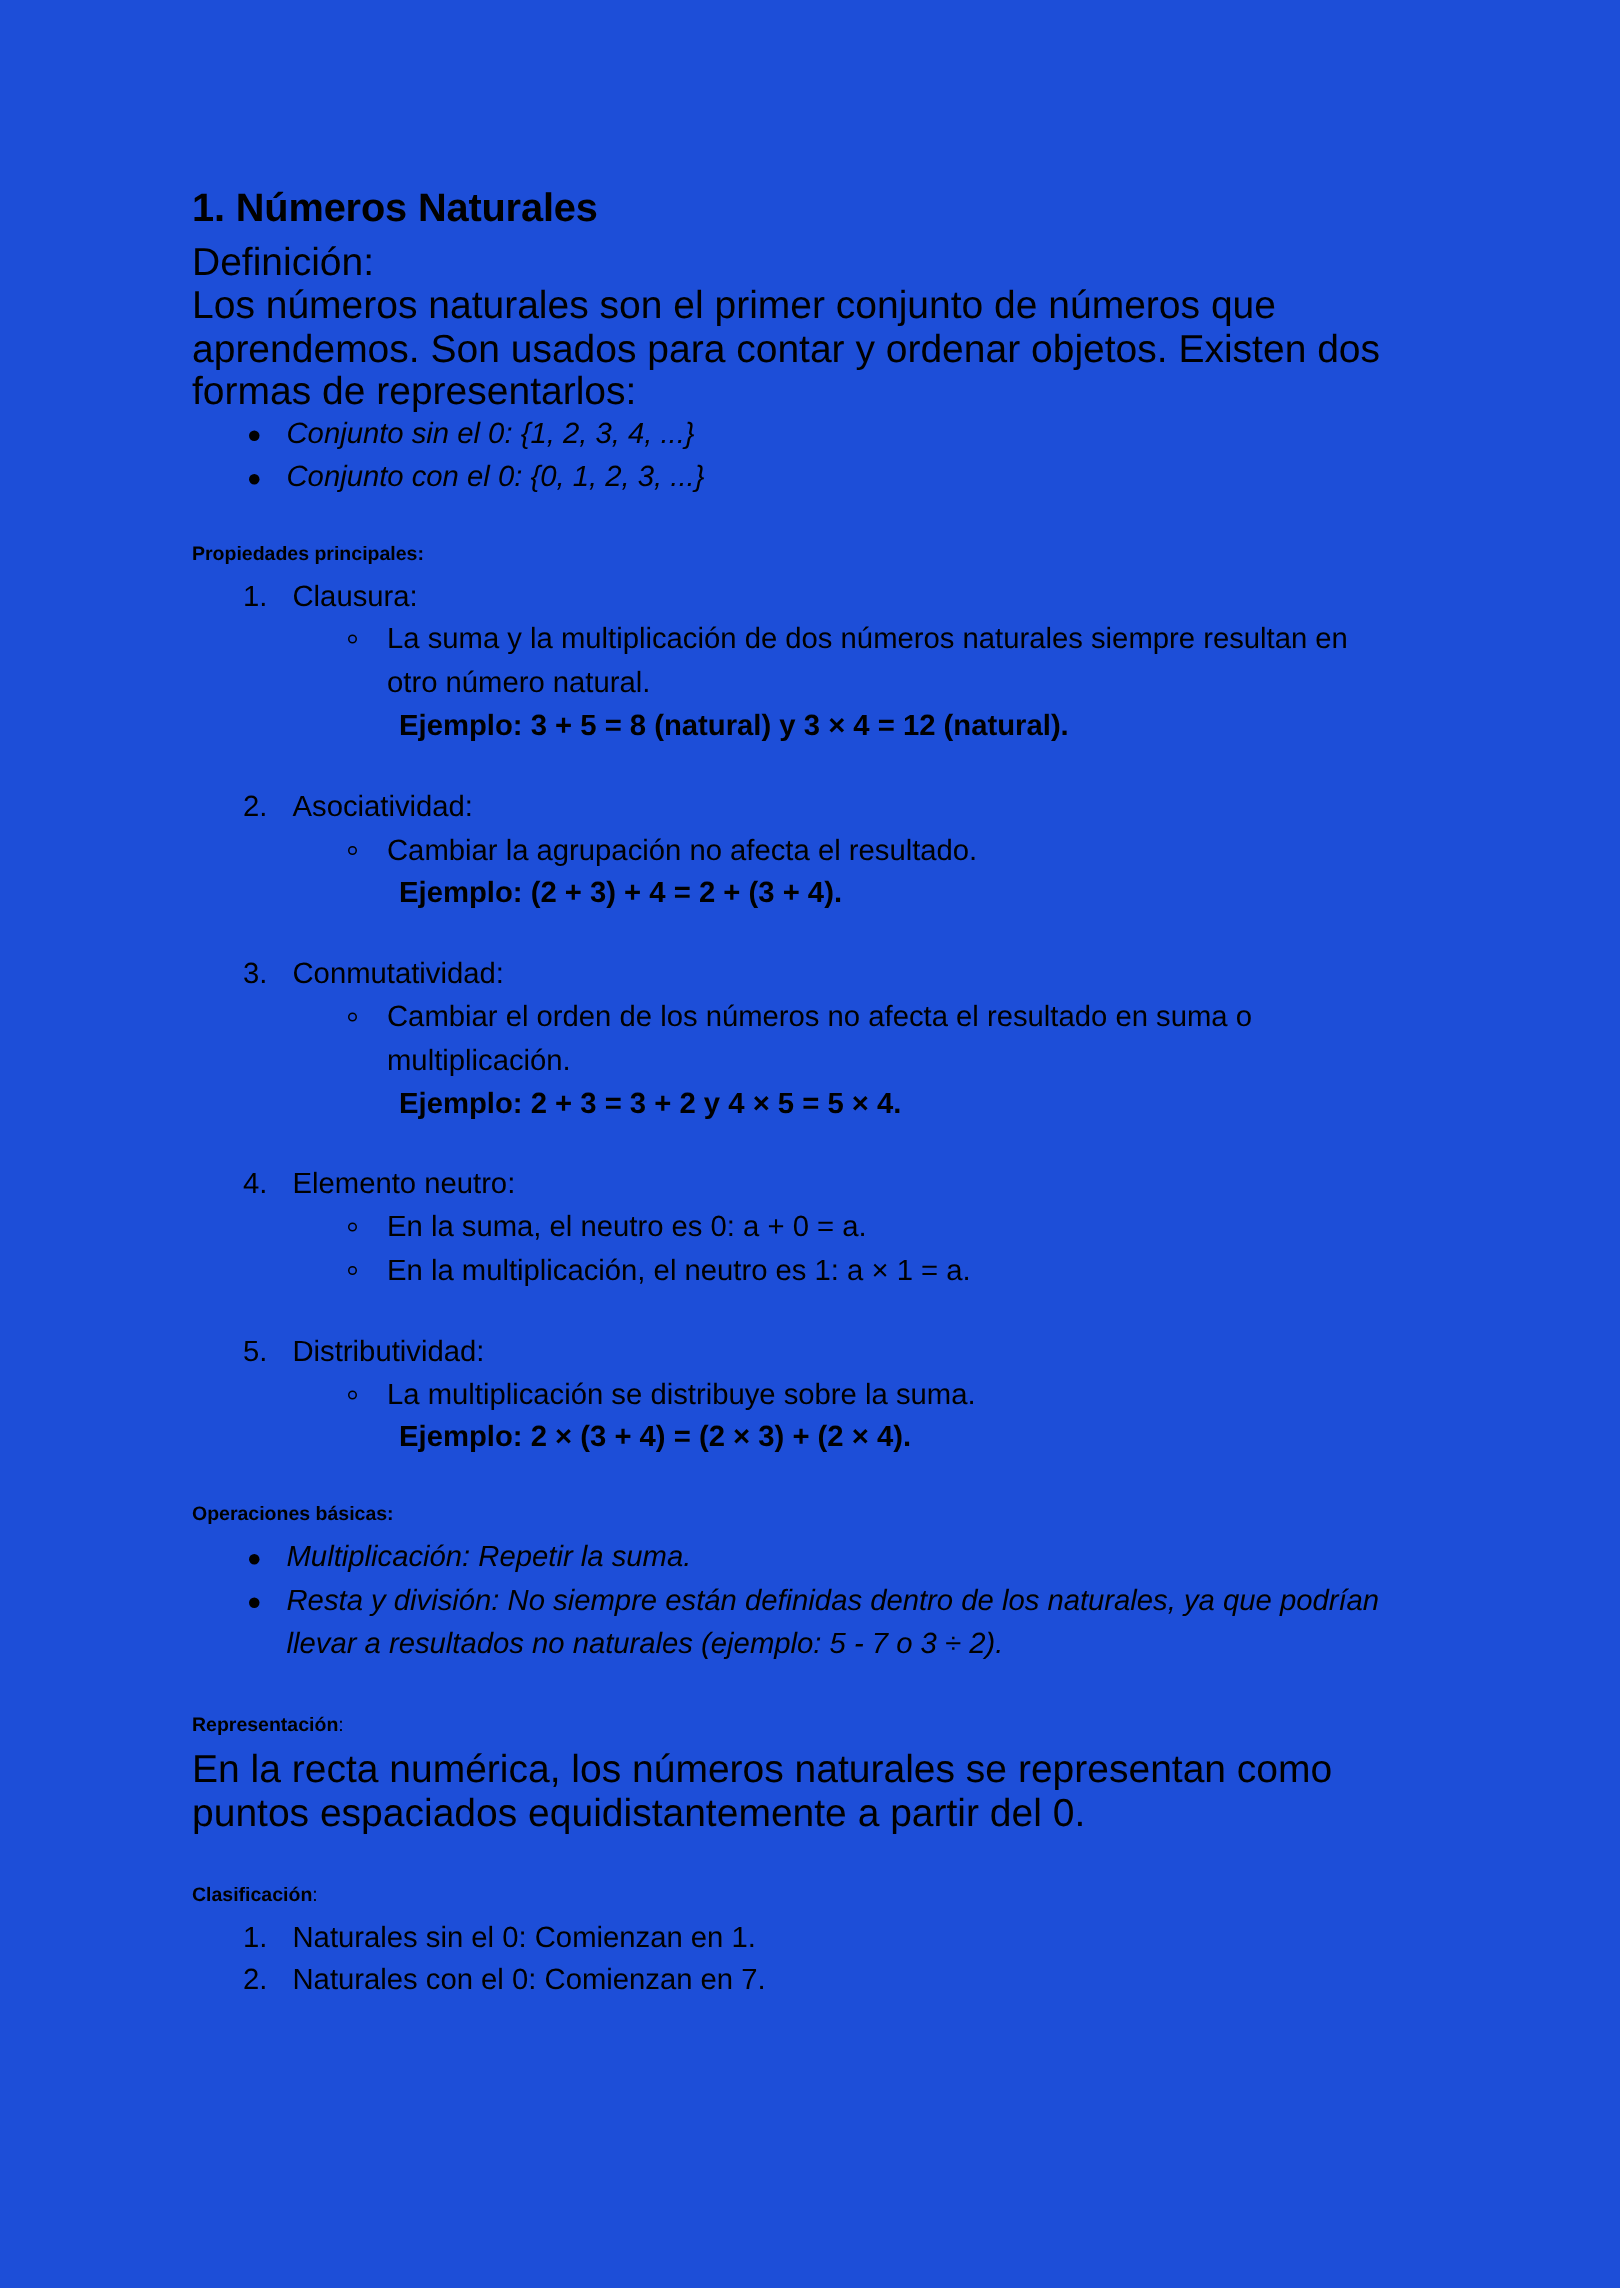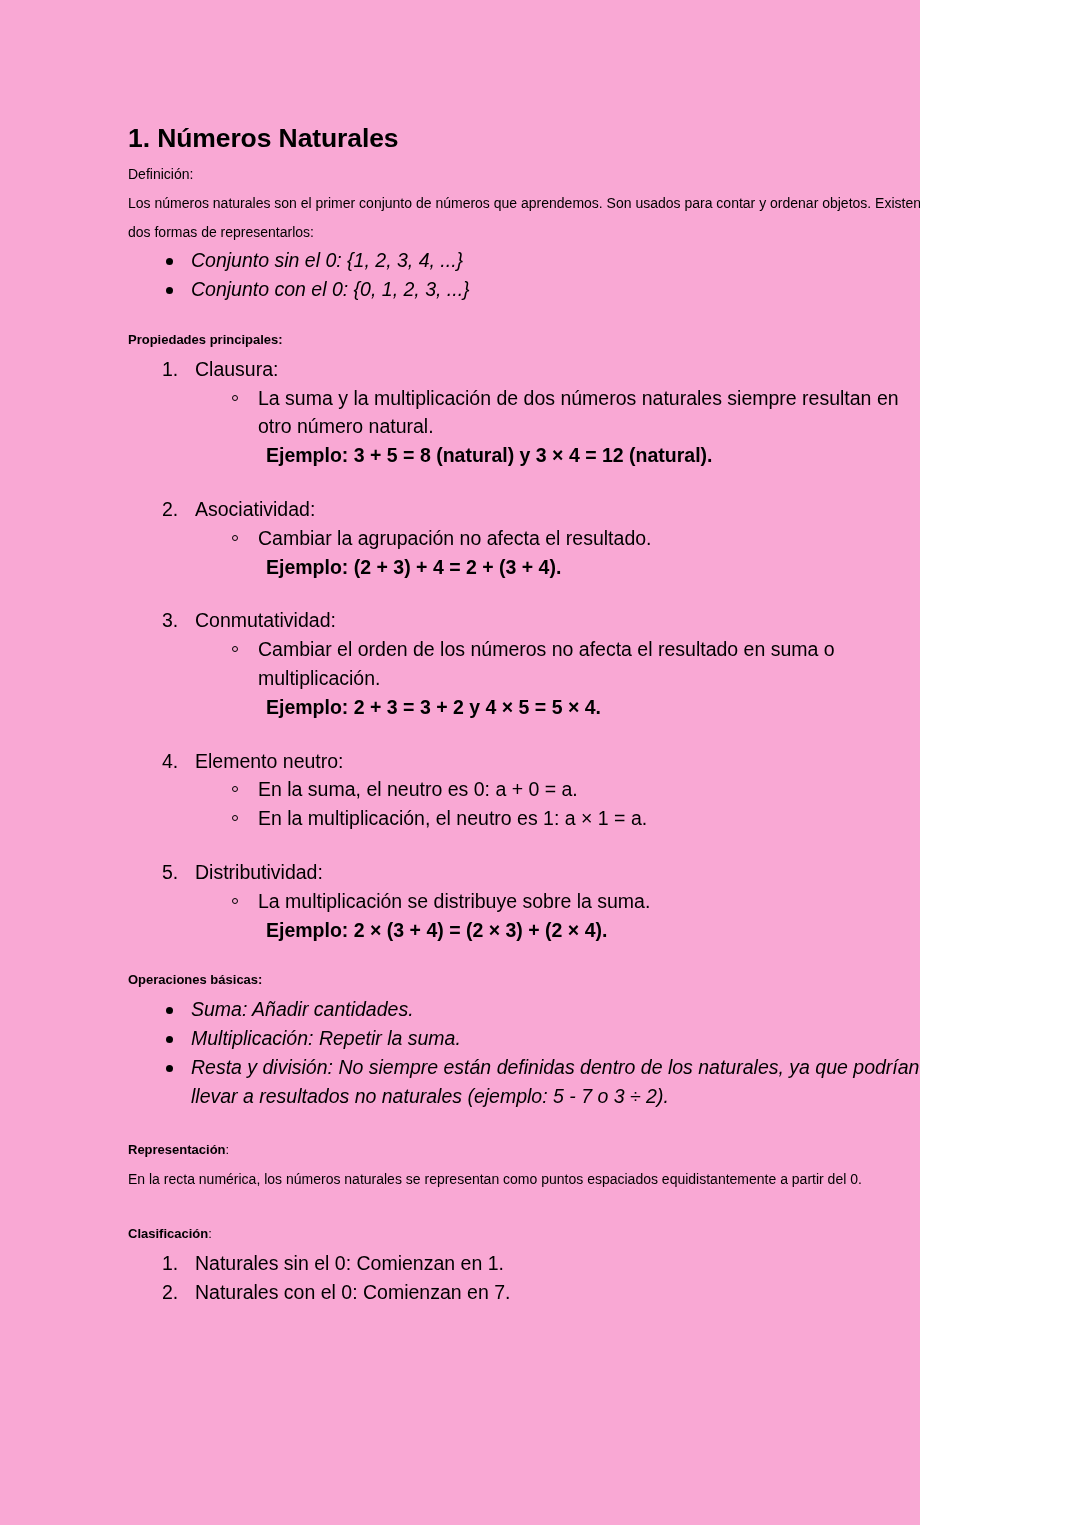--- a/index.html
+++ b/index.html
@@ -2,23 +2,23 @@
 <html><head>
 <meta charset="utf-8">
 <style>
   html, body {
     margin: 0;
     padding: 0;
     background: #ffffff;
   }
   .page {
     position: relative;
-    width: 920px;
+    width: 1080px;
     height: 1525px;
-    background: #f9a8d4;
+    background: #1d4ed8;
     font-family: "Liberation Sans", sans-serif;
     color: #000000;
     box-sizing: border-box;
     overflow: hidden;
   }
   .content {
     position: absolute;
     left: 128px;
     top: 122px;
     width: 797px;
@@ -26,21 +26,21 @@
 
   h1.doc-title {
     font-size: 26.5px;
     font-weight: bold;
     line-height: 32px;
     margin: 0 0 6px 0;
     letter-spacing: -0.1px;
   }
 
   .para {
-    font-size: 14px;
+    font-size: 26px;
     line-height: 28.8px;
     margin: 0;
   }
 
   .section-head {
     font-size: 13px;
     line-height: 28.8px;
     font-weight: bold;
     margin: 0;
   }
@@ -193,21 +193,20 @@
         </ul>
         <div class="example-line">Ejemplo: 2 × (3 + 4) = (2 × 3) + (2 × 4).</div>
       </li>
 
     </ol>
 
     <div class="gap-md"></div>
 
     <p class="section-head">Operaciones básicas:</p>
     <ul class="lvl1">
-      <li>Suma: Añadir cantidades.</li>
       <li>Multiplicación: Repetir la suma.</li>
       <li>Resta y división: No siempre están definidas dentro de los naturales, ya que podrían llevar a resultados no naturales (ejemplo: 5 - 7 o 3 ÷ 2).</li>
     </ul>
 
     <div class="gap-lg"></div>
 
     <p class="section-head"><span>Representación</span><span class="plain">:</span></p>
     <p class="para">En la recta numérica, los números naturales se representan como puntos espaciados equidistantemente a partir del 0.</p>
 
     <div class="gap-lg"></div>

